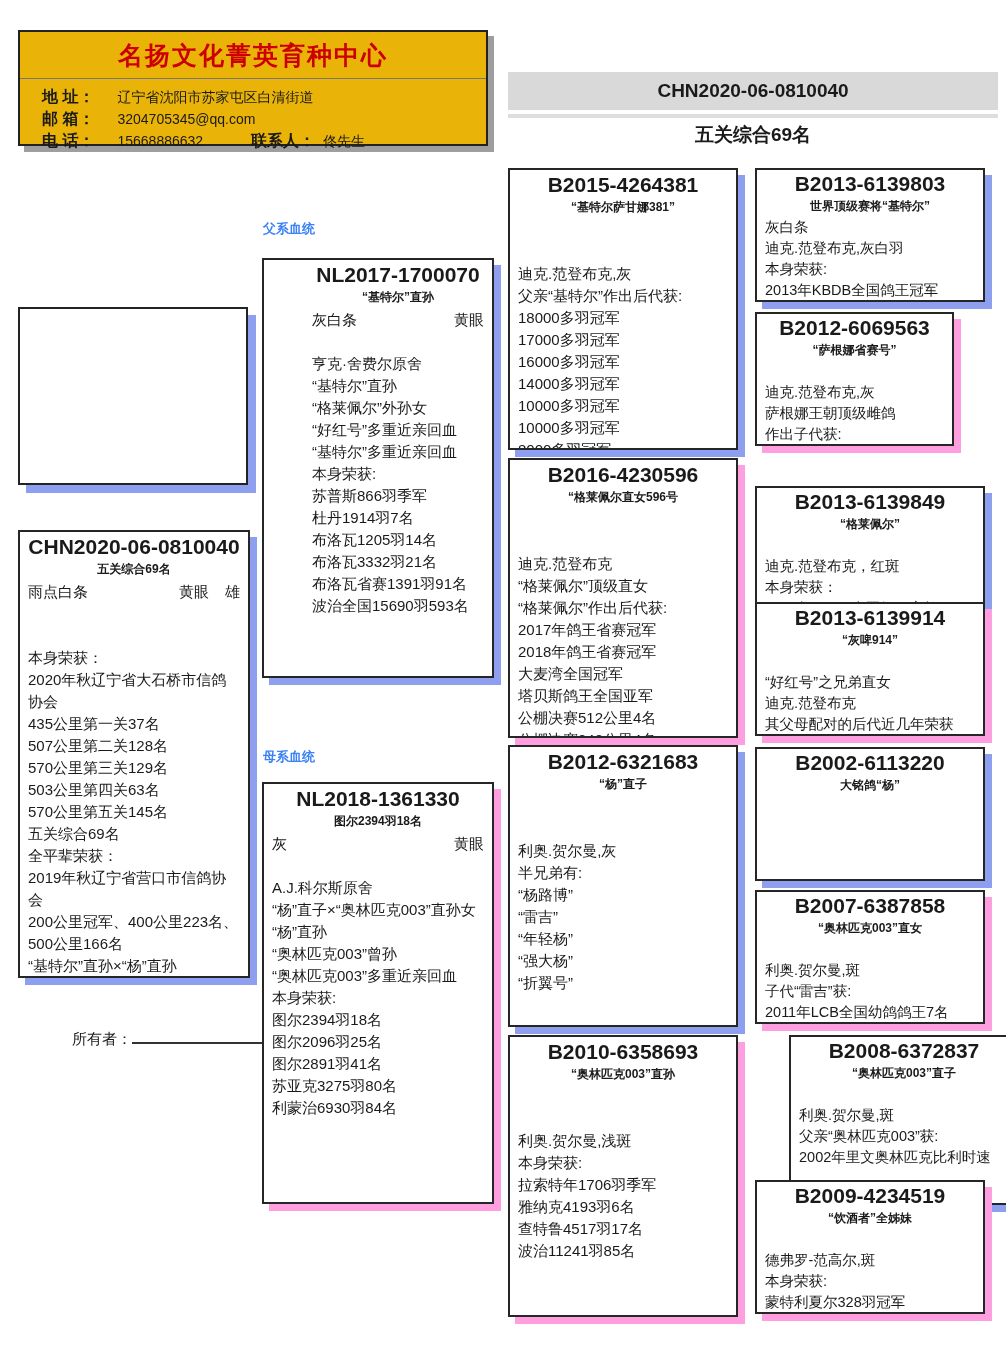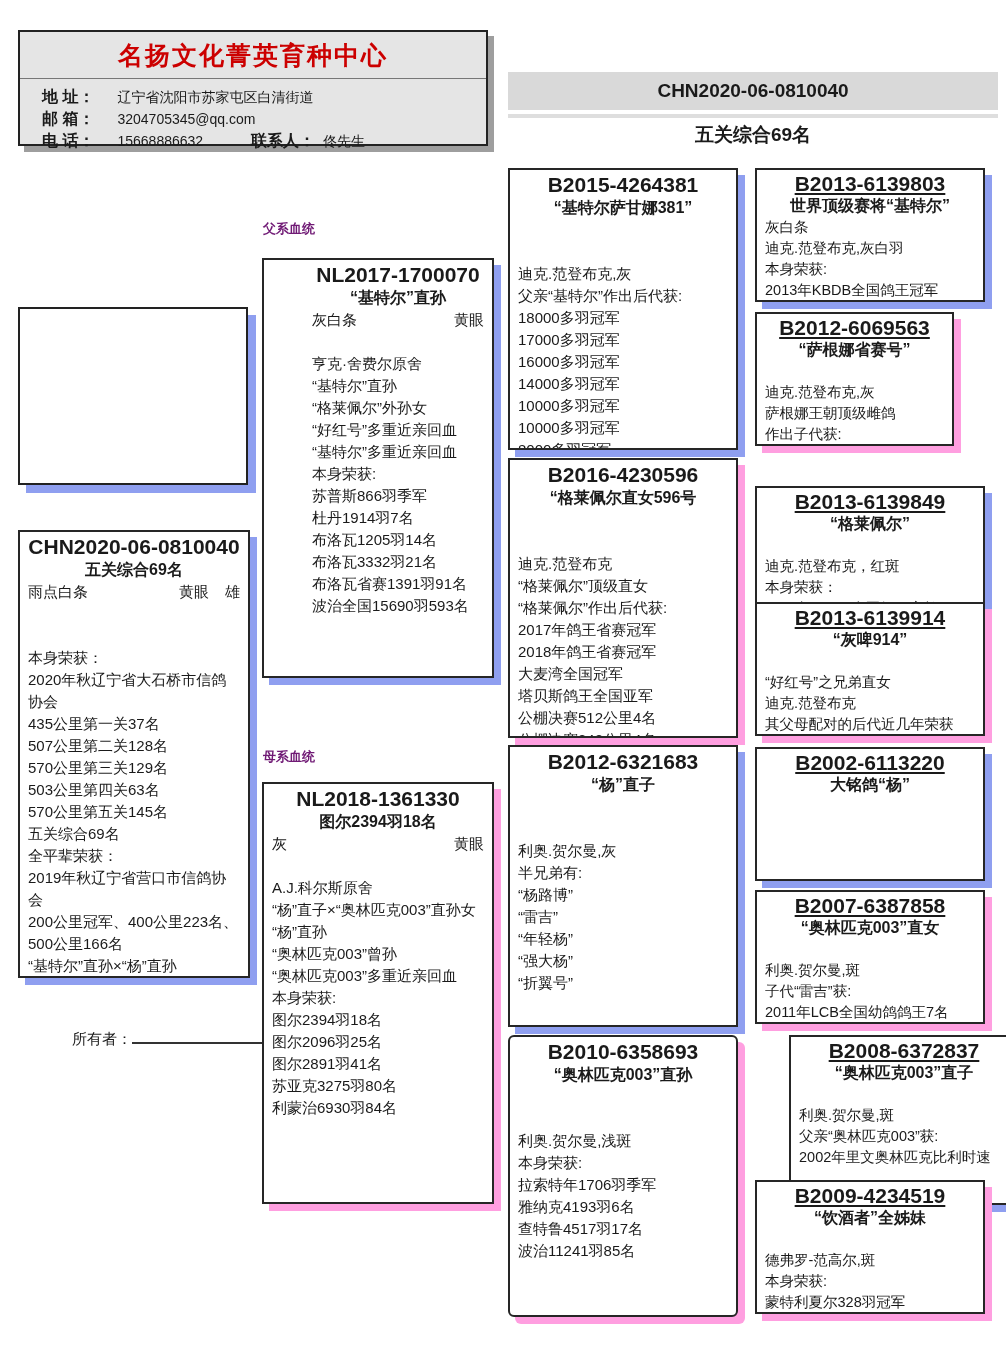--- a/index.html
+++ b/index.html
@@ -3,21 +3,21 @@
 <meta charset="utf-8">
 <style>
   html,body{margin:0;padding:0;}
   body{
     width:1006px;height:1366px;position:relative;background:#ffffff;
     font-family:"Liberation Sans", sans-serif;color:#1a1a1a;
   }
   
   .header-card{
     position:absolute;left:18px;top:30px;width:470px;height:116px;
-    background:#e5e5e5;border:2px solid #222;box-shadow:6px 6px 0 #9e9e9e;
+    background:#eab308;border:2px solid #222;box-shadow:6px 6px 0 #9e9e9e;
     box-sizing:border-box;
   }
   .header-title{
     margin-top:7px;text-align:center;font-size:25px;font-weight:bold;
     color:#cc0000;letter-spacing:2px;
   }
   .header-divider{border:none;border-top:1px solid #777;margin:6px 0 7px 0;}
   .contact-row{margin-left:22px;font-size:14px;line-height:22px;white-space:nowrap;}
   .contact-label{font-weight:bold;font-size:16px;margin-right:23px;}
   .contact-label-2{font-weight:bold;font-size:16px;margin-left:48px;margin-right:8px;}
@@ -39,45 +39,45 @@
     box-sizing:border-box;
   }
   
   .pbox{
     position:absolute;background:#fff;border:2px solid #262626;
     box-sizing:border-box;padding:3px 8px 2px 8px;overflow:hidden;
   }
   .pbox.blue{box-shadow:7px 7px 0 #8f9ff0;}
   .pbox.pink{box-shadow:7px 7px 0 #ff9fe0;}
   .ring-no{text-align:center;font-weight:bold;font-size:21px;line-height:23px;}
-  .pname{text-align:center;font-weight:bold;font-size:16px;line-height:23px;}
+  .pname{text-align:center;font-weight:bold;font-size:12px;line-height:23px;}
   .fe-row{display:flex;justify-content:space-between;font-size:15px;line-height:22px;}
   .fe-right{display:flex;gap:16px;}
   .plines{font-size:15px;line-height:22px;white-space:pre-line;}
   .ggp .plines{font-size:14.5px;line-height:21px;}
-  .ggp .ring-no{line-height:22px;text-decoration:underline;}
+  .ggp .ring-no{line-height:22px;}
   .ggp .pname{line-height:22px;}
   
   .subject-card{left:18px;top:530px;width:232px;height:448px;}
   .father-card{left:262px;top:258px;width:232px;height:420px;padding-left:48px;}
   .mother-card{left:262px;top:782px;width:232px;height:422px;}
   .gp0{left:508px;top:168px;width:230px;height:282px;}
   .gp1{left:508px;top:458px;width:230px;height:280px;}
   .gp2{left:508px;top:745px;width:230px;height:282px;}
-  .gp3{left:508px;top:1035px;width:230px;height:282px;border-radius:6px;}
+  .gp3{left:508px;top:1035px;width:230px;height:282px;}
   .ggp0{left:755px;top:168px;width:230px;height:134px;}
   .ggp1{left:755px;top:312px;width:199px;height:134px;}
   .ggp2{left:755px;top:486px;width:230px;height:132px;}
   .ggp3{left:755px;top:602px;width:230px;height:134px;}
   .ggp4{left:755px;top:747px;width:230px;height:134px;}
   .ggp5{left:755px;top:890px;width:230px;height:134px;}
   .ggp6{left:755px;top:1035px;width:230px;height:170px;margin-left:34px;}
   .ggp7{left:755px;top:1180px;width:230px;height:134px;}
   
-  .lineage-label{position:absolute;font-size:13px;font-weight:bold;color:#701a75;}
+  .lineage-label{position:absolute;font-size:13px;font-weight:bold;color:#3b82f6;}
   .paternal-label{left:263px;top:220px;}
   .maternal-label{left:263px;top:748px;}
   
   .owner-row{position:absolute;left:72px;top:1028px;font-size:15px;}
   .owner-line{display:inline-block;width:148px;border-bottom:2px solid #333;height:14px;}
 </style>
 </head>
 <body>
 
 <div class="header-card">

